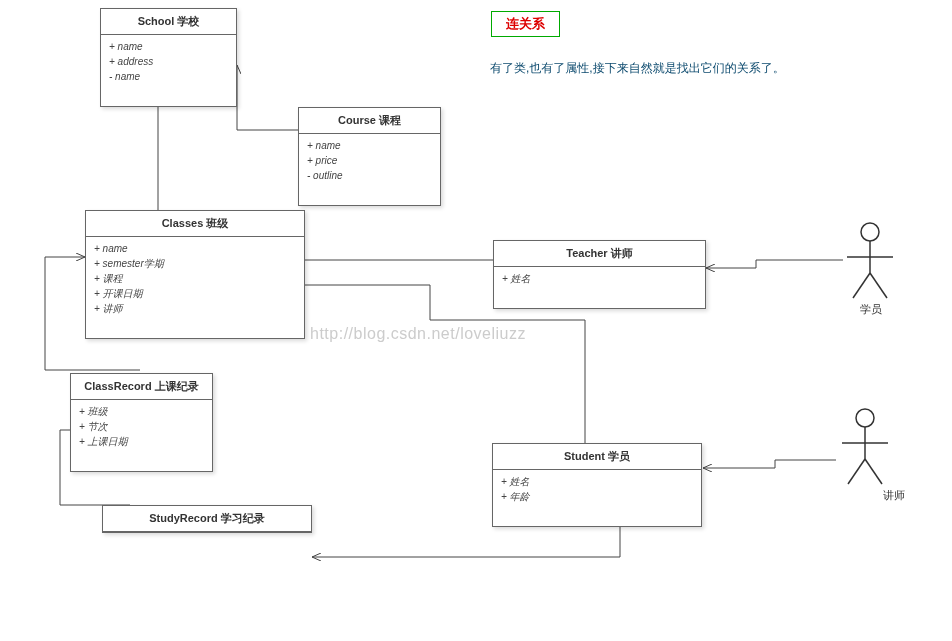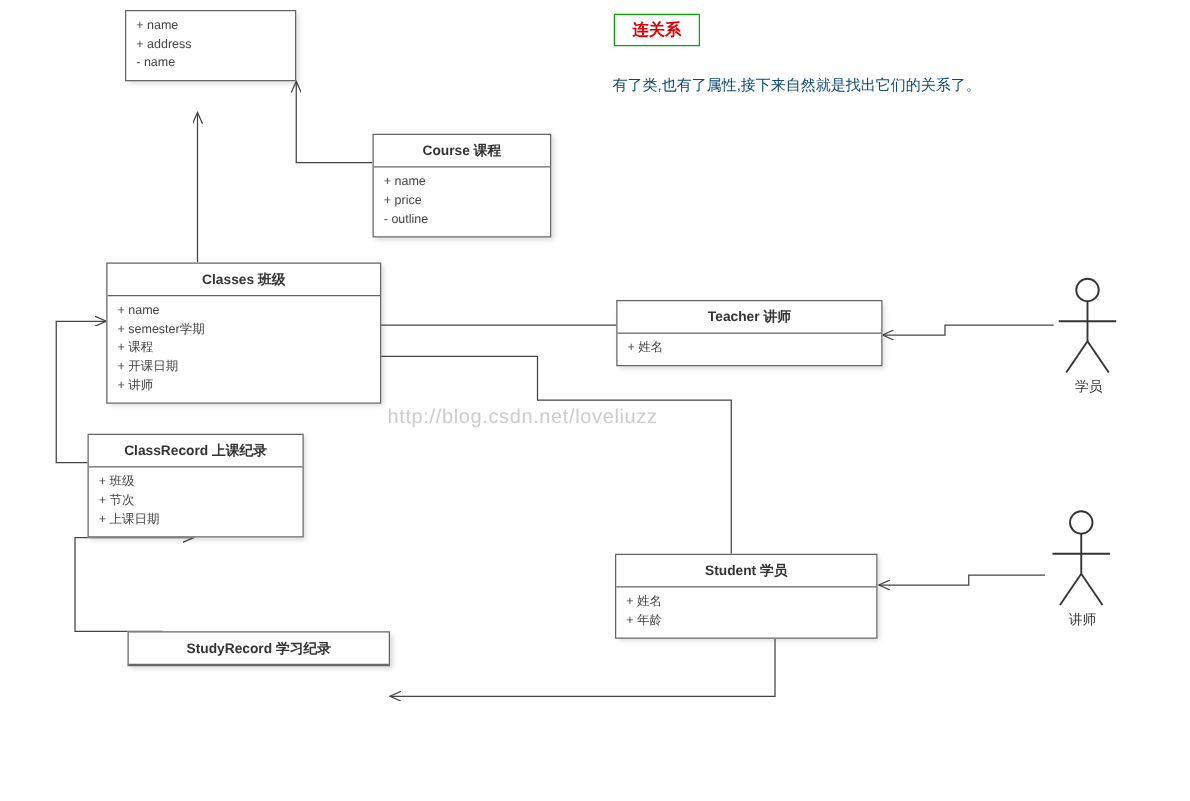--- a/index.html
+++ b/index.html
@@ -21,24 +21,25 @@
     box-shadow: 2px 2px 4px rgba(0,0,0,0.15);
   }
   .uml-title {
     font-weight: bold;
     text-align: center;
     padding: 5px 6px;
     border-bottom: 1px solid #666;
     font-size: 11px;
   }
   .uml-attrs {
-    padding: 4px 8px 6px 8px;
+    padding: 4px 8px 22px 8px;
     font-size: 10px;
     line-height: 1.5;
     color: #444;
+    font-style: italic;
   }
   .section-title {
     position: absolute;
     border: 1px solid #0a0;
     color: #d00;
     font-weight: bold;
     padding: 3px 14px;
     font-size: 13px;
     text-align: right;
   }
@@ -114,20 +115,21 @@
 
 <div class="section-title" style="left:491px; top:11px;">
   <span>连关系</span>
 </div>
 
 <div class="body-text" style="left:490px; top:60px;">有了类,也有了属性,接下来自然就是找出它们的关系了。</div>
 
 <div class="watermark" style="left:310px; top:325px;">http://blog.csdn.net/loveliuzz</div>
 
 <div class="uml-box" style="left:100px; top:8px; width:137px;">
+  <div class="uml-title">School 学校</div>
   <div class="uml-attrs">
     <div>+ name</div>
     <div>+ address</div>
     <div>- name</div>
   </div>
 </div>
 
 <div class="uml-box" style="left:298px; top:107px; width:143px;">
   <div class="uml-title">Course 课程</div>
   <div class="uml-attrs">
@@ -148,21 +150,21 @@
   </div>
 </div>
 
 <div class="uml-box" style="left:493px; top:240px; width:213px;">
   <div class="uml-title">Teacher 讲师</div>
   <div class="uml-attrs" style="min-height:20px;">
     <div>+ 姓名</div>
   </div>
 </div>
 
-<div class="uml-box" style="left:70px; top:347px; width:173px;">
+<div class="uml-box" style="left:70px; top:373px; width:143px;">
   <div class="uml-title">ClassRecord 上课纪录</div>
   <div class="uml-attrs">
     <div>+ 班级</div>
     <div>+ 节次</div>
     <div>+ 上课日期</div>
   </div>
 </div>
 
 <div class="uml-box" style="left:492px; top:443px; width:210px;">
   <div class="uml-title">Student 学员</div>
@@ -170,13 +172,13 @@
     <div>+ 姓名</div>
     <div>+ 年龄</div>
   </div>
 </div>
 
 <div class="uml-box" style="left:102px; top:505px; width:210px;">
   <div class="uml-title">StudyRecord 学习纪录</div>
 </div>
 
 <div class="actor-label" style="left:857px; top:302px; width:28px;">学员</div>
-<div class="actor-label" style="left:852px; top:488px; width:28px;">讲师</div>
+<div class="actor-label" style="left:880px; top:488px; width:28px;">讲师</div>
 
 </body></html>

